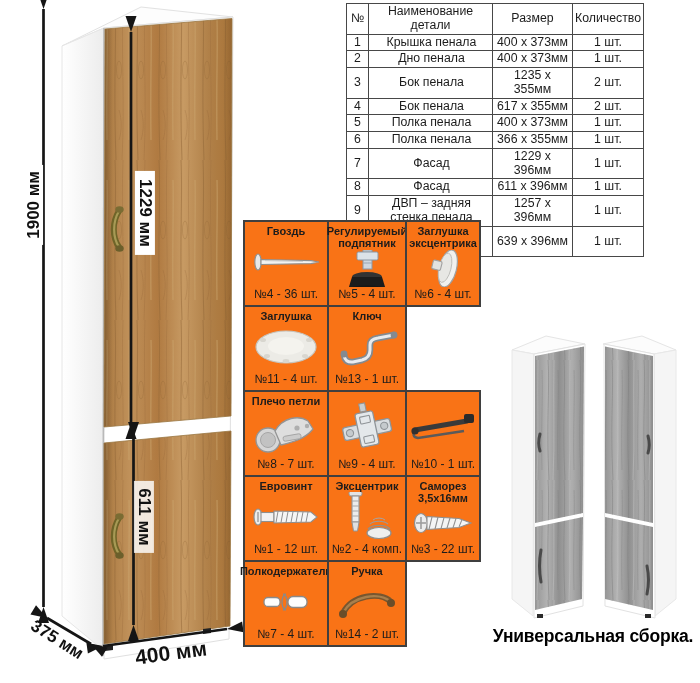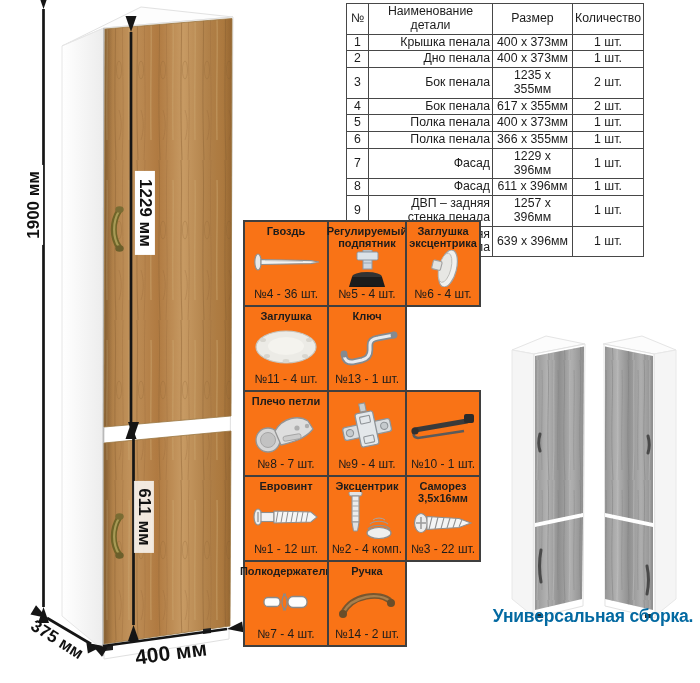--- a/index.html
+++ b/index.html
@@ -16,40 +16,40 @@
   #dim-width{left:124px;top:642px;width:94px;font-size:21px;transform:rotate(-7.5deg);}
   #dim-depth{left:22px;top:631px;width:70px;transform:rotate(32deg);}
 
   
   .parts-table{position:absolute;left:346px;top:3px;border-collapse:collapse;
                font-size:12.3px;line-height:1.12;table-layout:fixed;}
   .parts-table th,.parts-table td{border:1.5px solid #474747;padding:1px 2px;
                text-align:center;vertical-align:middle;font-weight:normal;}
   .parts-table th{height:17px;}
   .parts-table td{height:13px;}
-  .parts-table td.c1{text-align:right;padding-left:4px;}
+  .parts-table td.c1{text-align:center;padding-left:4px;}
 
   
   .hardware-grid{position:absolute;left:243px;top:220px;}
   .hw-row{display:flex;}
   .hw-row + .hw-row{margin-top:-2px;}
   .hw-cell{box-sizing:border-box;border:2px solid #3f3f3f;background:#f97316;
            display:flex;flex-direction:column;align-items:center;justify-content:space-between;
            padding:3px 2px 4px 2px;width:86px;height:87px;}
   .hw-cell + .hw-cell{margin-left:-2px;}
   .hw-row .hw-cell:nth-child(2){width:80px;}
   .hw-row .hw-cell:nth-child(3){width:76px;}
   .hw-title{font-weight:bold;font-size:11px;line-height:1.12;text-align:center;white-space:pre-line;}
   .hw-icon{flex:1;display:flex;align-items:center;justify-content:center;overflow:hidden;}
   .hw-count{font-weight:normal;font-size:12px;}
 
   
   .variants{position:absolute;left:488px;top:330px;}
-  .caption{position:absolute;left:486px;top:606px;width:214px;text-align:center;
-           font-weight:bold;font-size:17.5px;letter-spacing:-0.2px;color:#0369a1;}
+  .caption{position:absolute;left:486px;top:626px;width:214px;text-align:center;
+           font-weight:bold;font-size:17.5px;letter-spacing:-0.2px;color:#000000;}
 </style>
 </head>
 <body>
 
 <div class="stage">
 
   <svg width="250" height="683" viewBox="0 0 250 683" style="position:absolute;left:0;top:0;">
     <defs>
       <linearGradient id="wg" x1="0" y1="0" x2="1" y2="0">
         <stop offset="0" stop-color="#a97840"></stop>

